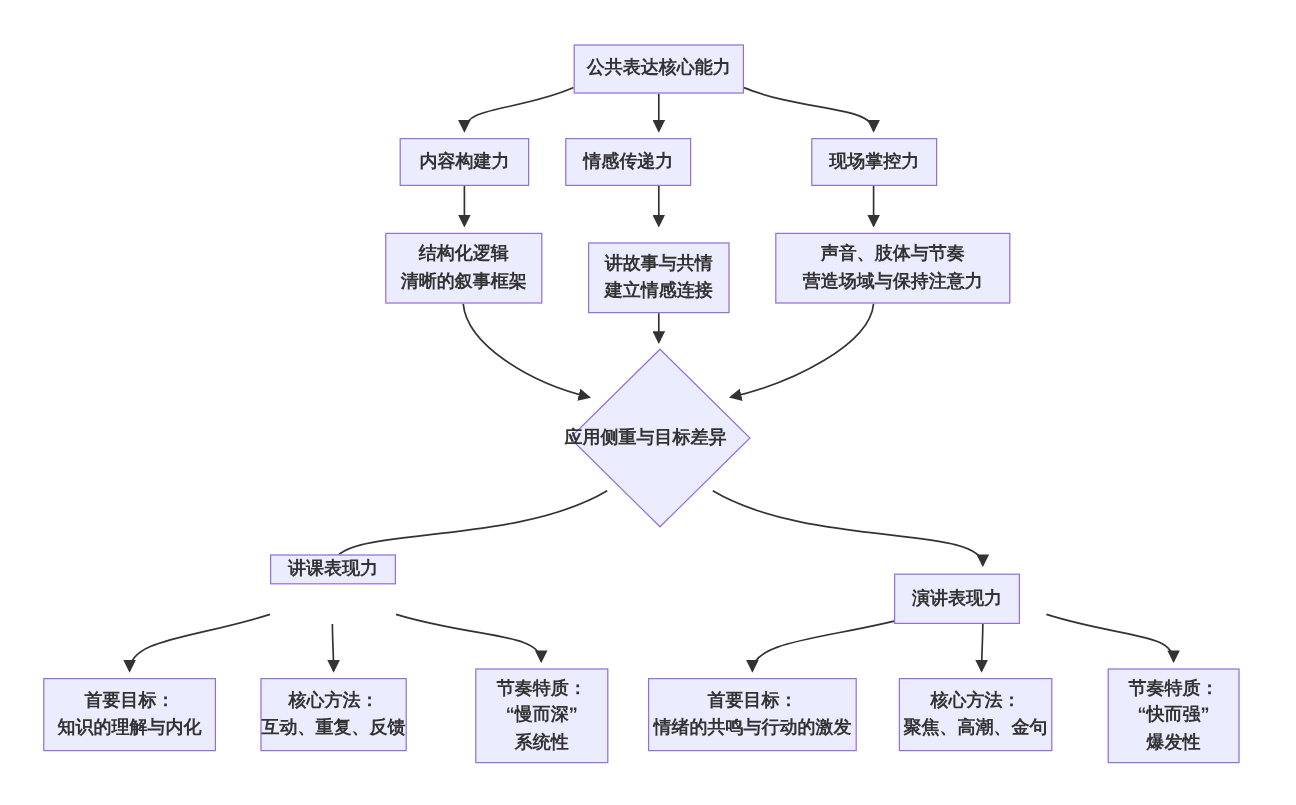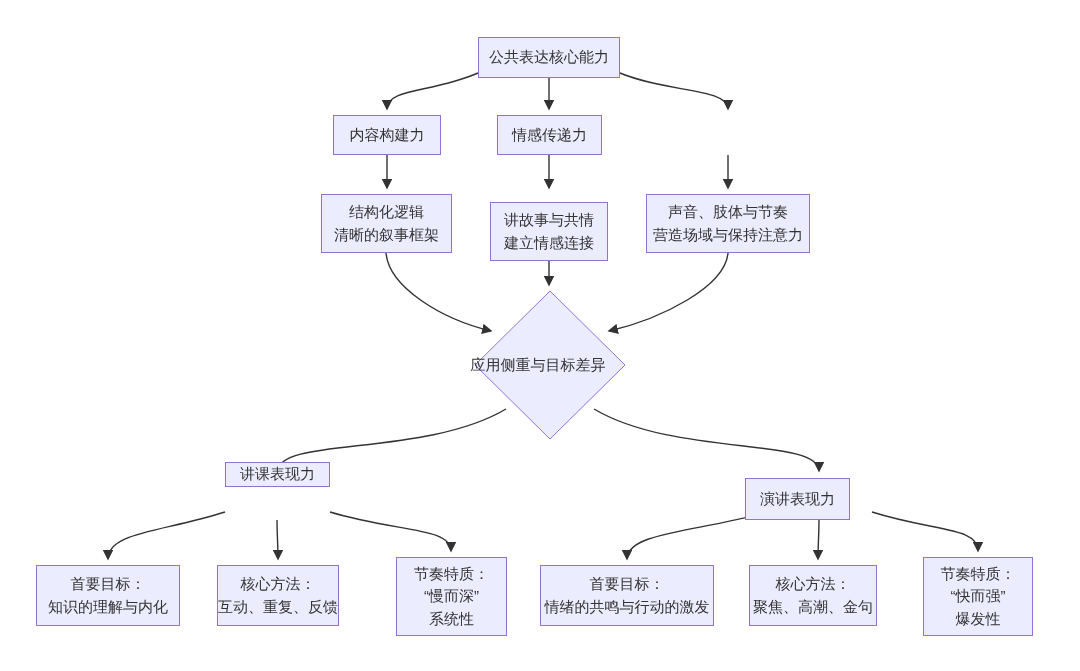--- a/index.html
+++ b/index.html
@@ -6,20 +6,21 @@
   body{
     background:#ffffff;
     font-family:"Liberation Sans", sans-serif;
   }
   .canvas{
     position:relative;
     width:1080px;
     height:671px;
     background:var(--bg,#ffffff);
     overflow:hidden;
+    font-weight:bold;
   }
   .edges{
     position:absolute;
     left:0;top:0;
     width:1080px;height:671px;
   }
   .edges path.edge{
     fill:none;
     stroke:var(--edge-color,#333333);
     stroke-width:1.4;
@@ -84,27 +85,28 @@
     <path class="edge" d="M 767 512 C 698 532, 627 532, 627 559" marker-end="url(#arrow)"></path>
     <path class="edge" d="M 819 520 C 819 533, 818 546, 818 559" marker-end="url(#arrow)"></path>
     <path class="edge" d="M 872 512 C 936 532, 978 527, 978 551" marker-end="url(#arrow)"></path>
 
     <polygon class="diamond" points="550,291 625,365 550,439 475,365"></polygon>
   </svg>
 
   <div class="node rect" style="left:478px;top:37px;width:142px;height:41px">公共表达核心能力</div>
 
   <div class="node rect" style="left:333px;top:115px;width:108px;height:40px">内容构建力</div>
-  <div class="node rect" style="left:497px;top:115px;width:105px;height:40px">情感传递力</div>
+  <div class="node rect" style="left:471px;top:115px;width:105px;height:40px">情感传递力</div>
+  <div class="node rect" style="left:676px;top:115px;width:105px;height:40px">现场掌控力</div>
 
   <div class="node rect" style="left:321px;top:194px;width:131px;height:59px">结构化逻辑
 清晰的叙事框架</div>
   <div class="node rect" style="left:490px;top:202px;width:118px;height:59px">讲故事与共情
 建立情感连接</div>
-  <div class="node rect" style="left:646px;top:194px;width:164px;height:59px">声音、肢体与节奏
+  <div class="node rect" style="left:646px;top:194px;width:196px;height:59px">声音、肢体与节奏
 营造场域与保持注意力</div>
 
   <div class="node diamond-label" style="left:463px;top:291px;width:150px;height:148px">应用侧重与目标差异</div>
 
   <div class="node rect" style="left:225px;top:462px;width:105px;height:25px">讲课表现力</div>
   <div class="node rect" style="left:745px;top:478px;width:105px;height:42px">演讲表现力</div>
 
   <div class="node rect" style="left:36px;top:565px;width:144px;height:61px">首要目标：
 知识的理解与内化</div>
   <div class="node rect" style="left:217px;top:565px;width:122px;height:61px">核心方法：

